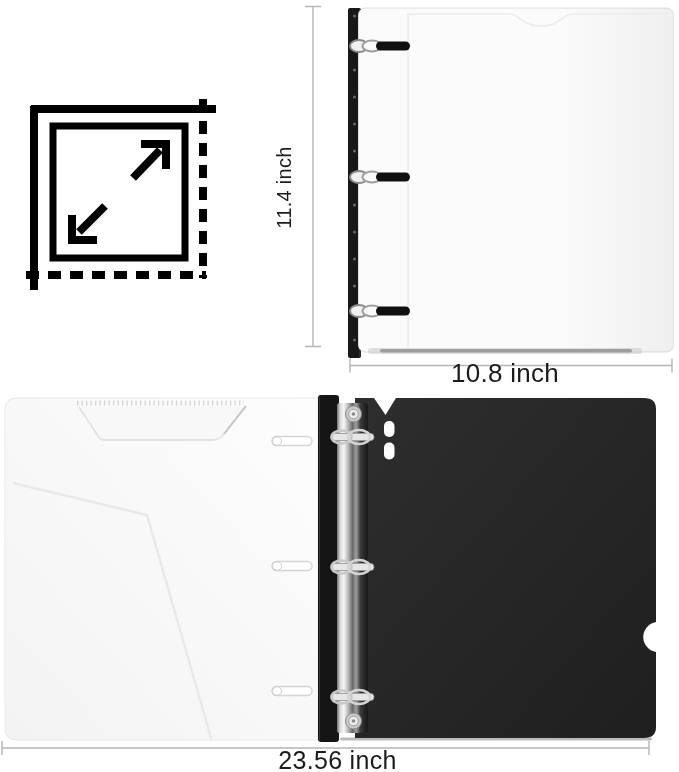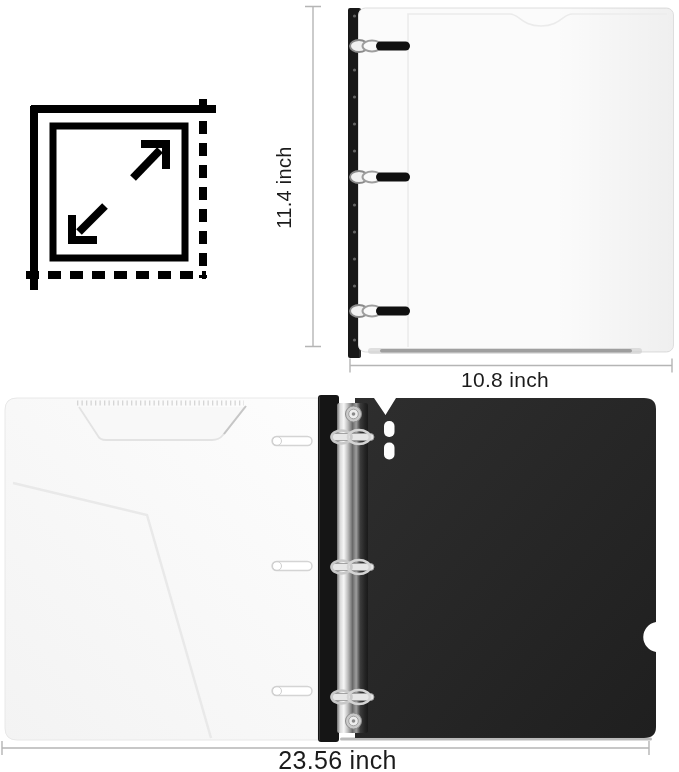--- a/index.html
+++ b/index.html
@@ -4,21 +4,21 @@
 <style>
   html,body { margin:0; padding:0; background:#fff; }
   .stage {
     position:relative; width:679px; height:772px; background:#ffffff;
     overflow:hidden; font-family:"Liberation Sans", sans-serif; color:#1b1b1b;
   }
   .stage svg { position:absolute; left:0; top:0; }
   .dim-label { position:absolute; color:#1b1b1b; text-align:center; white-space:nowrap; }
   .dim-label.vertical { transform:rotate(-90deg); transform-origin:center center; }
   #label-height     { left:222px; top:176px; width:124px; font-size:20px; letter-spacing:.3px; }
-  #label-width      { left:440px; top:368px; width:130px; font-size:21px; letter-spacing:.3px; }
+  #label-width      { left:440px; top:358px; width:130px; font-size:26px; letter-spacing:.3px; }
   #label-open-width { left:260px; top:746px; width:155px; font-size:25px; letter-spacing:.3px; }
 </style>
 </head>
 <body>
 
 <div class="stage">
 
   <svg width="679" height="772" viewBox="0 0 679 772">
     <defs>
       <linearGradient id="chromeGrad" x1="0" y1="0" x2="1" y2="0">

